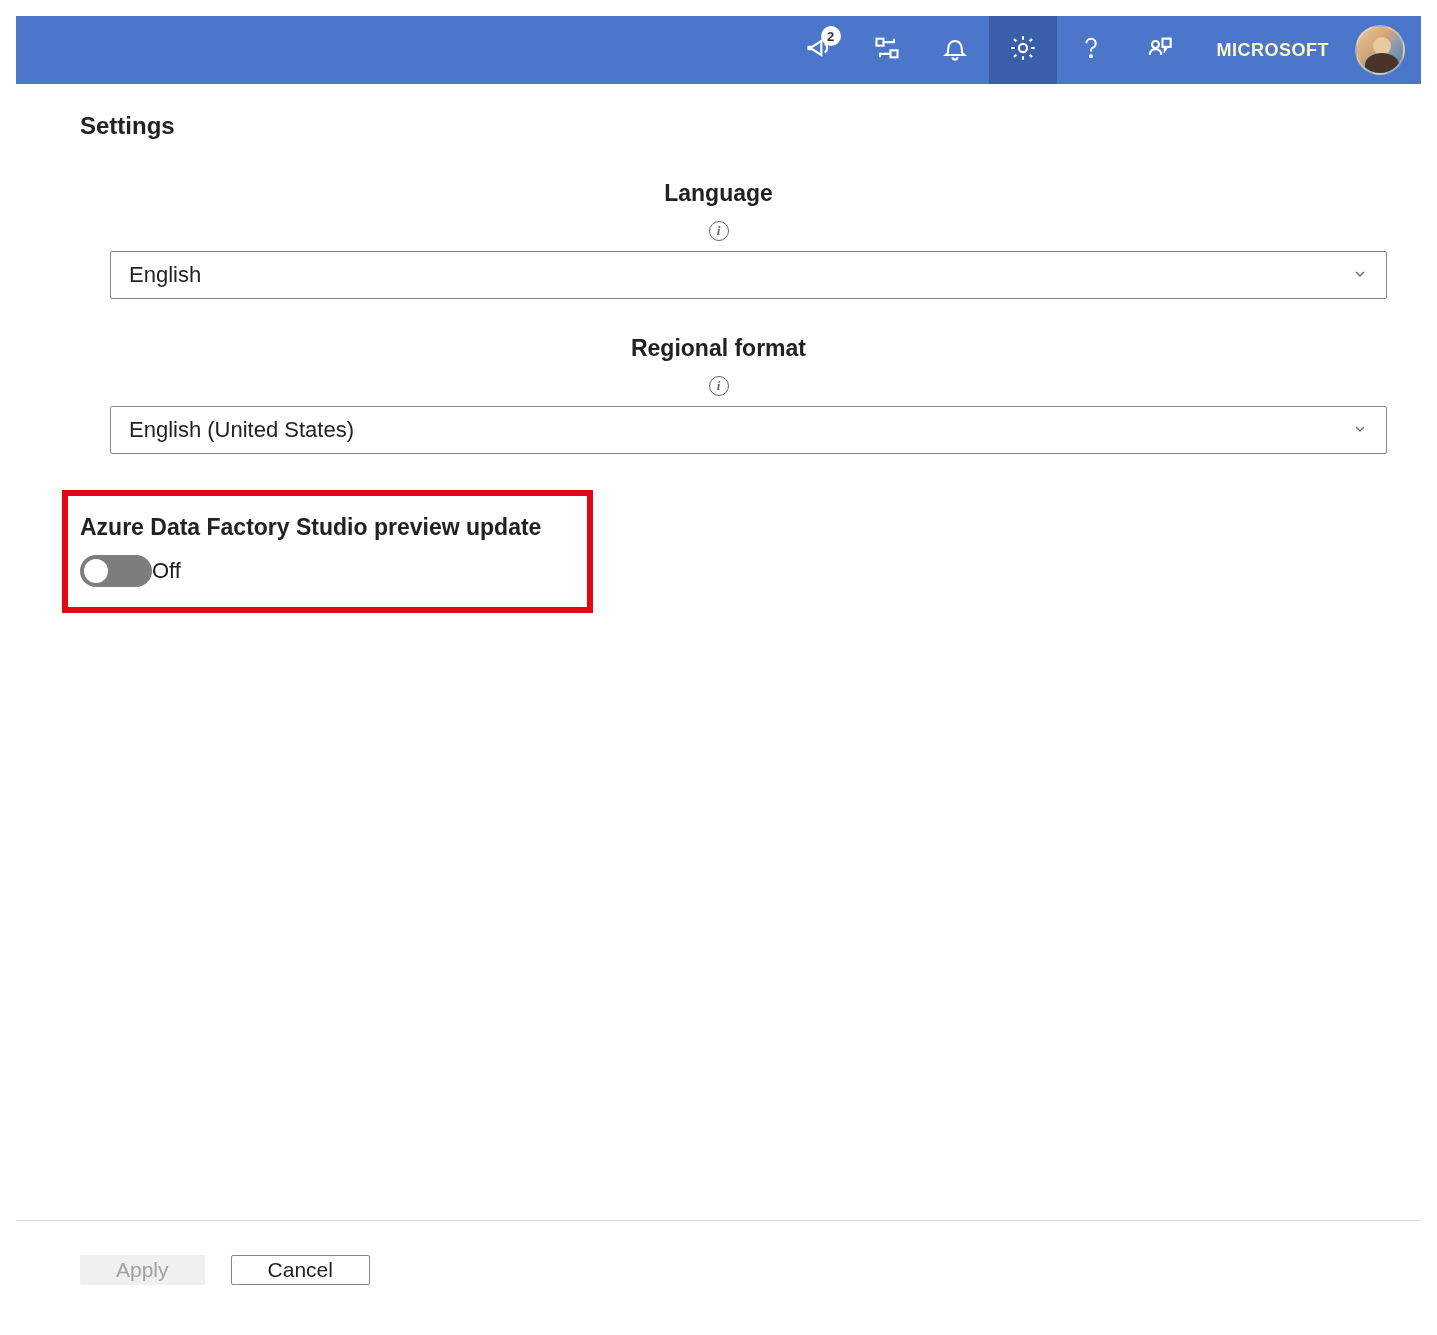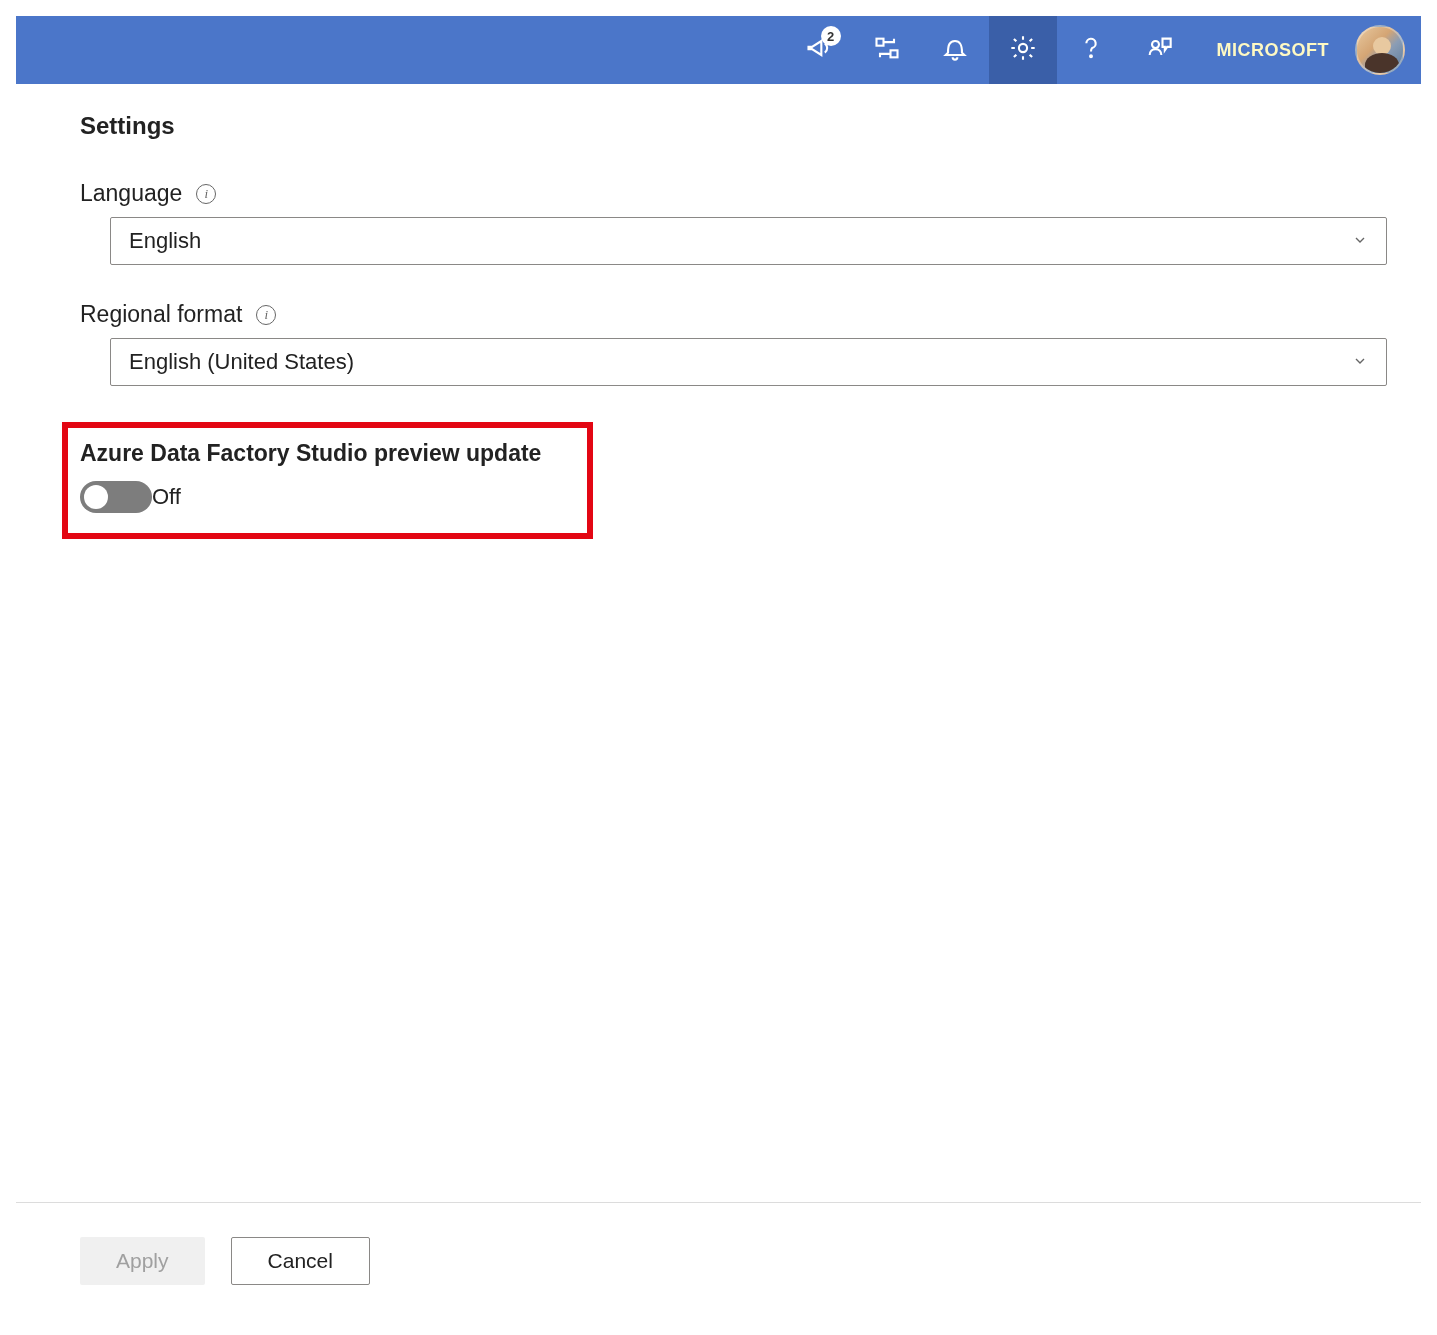--- a/index.html
+++ b/index.html
@@ -94,26 +94,27 @@
       position: relative;
     }
     .page-title {
       font-size: 24px;
       font-weight: 600;
       color: #222;
       margin-bottom: 40px;
     }
     .field-label {
       font-size: 23px;
-      font-weight: 400;
+      font-weight: 700;
       color: #222;
       display: flex;
       align-items: center;
       gap: 14px;
       margin-bottom: 10px;
+      flex-direction: column;
     }
     .info-icon {
       width: 20px;
       height: 20px;
       border: 1.5px solid #666;
       border-radius: 50%;
       display: inline-flex;
       align-items: center;
       justify-content: center;
       font-size: 13px;
@@ -136,20 +137,21 @@
       background: #fff;
       cursor: pointer;
       margin-bottom: 36px;
       margin-left: 30px;
     }
     .chevron {
       width: 16px;
       height: 16px;
     }
     .preview-section {
+      margin-top: 6px;
     }
     .preview-label {
       font-size: 23px;
       font-weight: 600;
       color: #222;
       margin-bottom: 14px;
     }
     .toggle-row {
       display: flex;
       align-items: center;
@@ -182,21 +184,21 @@
       display: inline-block;
     }
     
     .footer {
       border-top: 1px solid #dcdcdc;
       padding: 34px 64px;
       display: flex;
       gap: 26px;
     }
     .btn {
-      height: 48px;
+      height: 30px;
       padding: 0 36px;
       font-size: 21px;
       border-radius: 2px;
       cursor: pointer;
       display: flex;
       align-items: center;
       justify-content: center;
     }
     .btn-apply {
       background: #f0f0f0;

